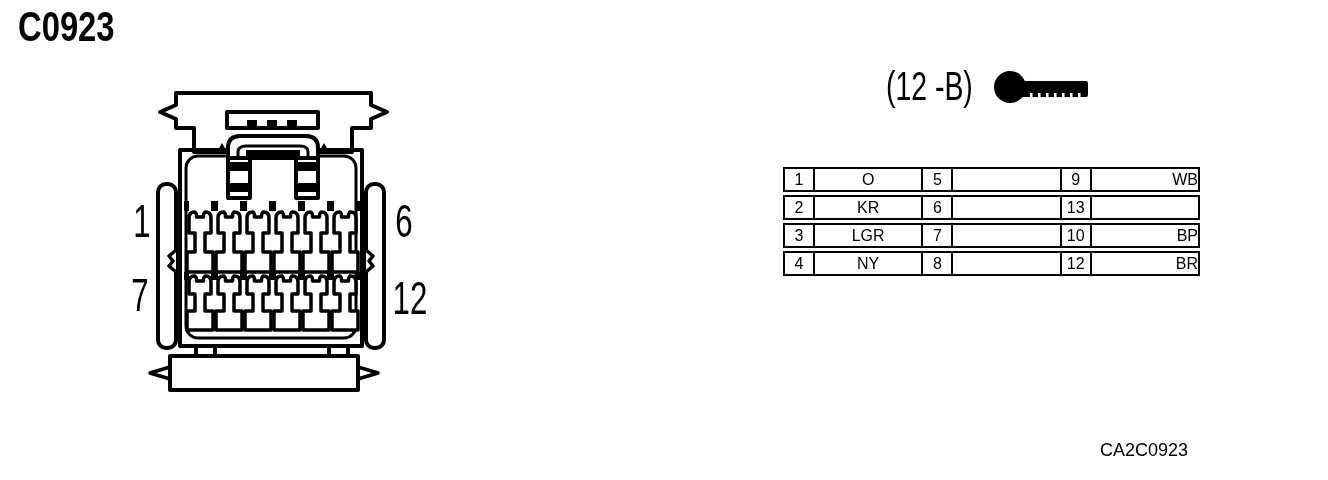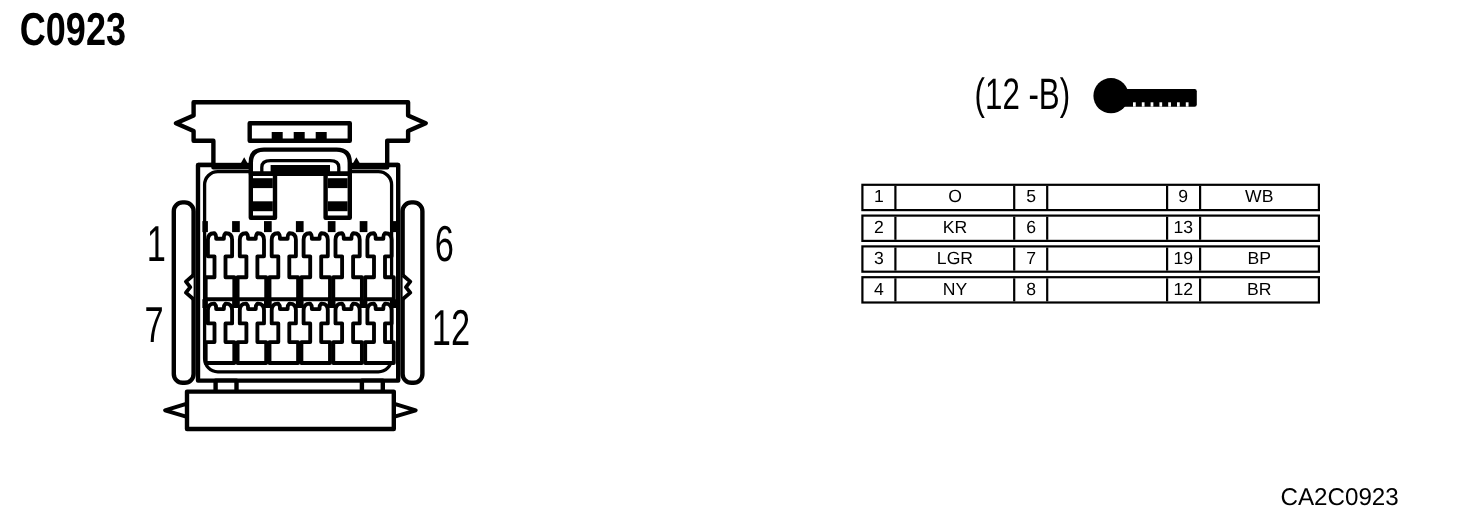--- a/index.html
+++ b/index.html
@@ -18,22 +18,22 @@
   .conn-id{left:886px;top:66px;font-size:40px;line-height:1;transform:scaleX(0.71);
        transform-origin:left top;white-space:nowrap;}
   .lead-icon{left:992px;top:70px;}
   .pin-table{left:783px;top:167px;width:417px;}
   .t-row{display:flex;box-sizing:border-box;border:2px solid #000;height:25px;margin-bottom:3px;
        font-size:16px;line-height:21px;text-align:center;}
   .t-row:last-child{margin-bottom:0;}
   .tc{box-sizing:border-box;border-right:2px solid #000;overflow:hidden;}
   .tc-num{width:30px;}
   .tc-val{flex:1;}
-  .tc-last{border-right:none;}
-  .figure-code{left:1164px;top:441px;font-size:22px;line-height:1;white-space:nowrap;}
+  .tc-last{border-right:none;text-align:right;}
+  .figure-code{left:1100px;top:441px;font-size:18px;line-height:1;white-space:nowrap;}
   svg .outline{fill:#fff;stroke:#000;stroke-width:4;stroke-linejoin:round;}
   svg .thin{fill:none;stroke:#000;stroke-width:3;stroke-linejoin:round;}
   svg .ink{fill:#000;stroke:none;}
   #terminals path, svg .notch{fill:#fff;stroke:#000;stroke-width:3.5;stroke-linejoin:round;}
 </style>
 </head>
 <body>
 
 <div class="abs figure-title">C0923</div>
 
@@ -147,21 +147,21 @@
     <div class="tc tc-num">6</div>
     <div class="tc tc-val"></div>
     <div class="tc tc-num">13</div>
     <div class="tc tc-val tc-last"></div>
   </div>
   <div class="t-row">
     <div class="tc tc-num">3</div>
     <div class="tc tc-val">LGR</div>
     <div class="tc tc-num">7</div>
     <div class="tc tc-val"></div>
-    <div class="tc tc-num">19</div>
+    <div class="tc tc-num">10</div>
     <div class="tc tc-val tc-last">BP</div>
   </div>
   <div class="t-row">
     <div class="tc tc-num">4</div>
     <div class="tc tc-val">NY</div>
     <div class="tc tc-num">8</div>
     <div class="tc tc-val"></div>
     <div class="tc tc-num">12</div>
     <div class="tc tc-val tc-last">BR</div>
   </div>

